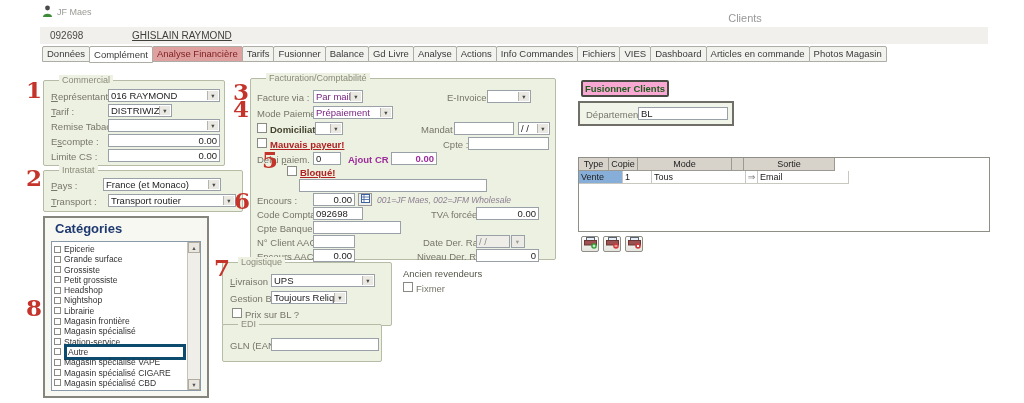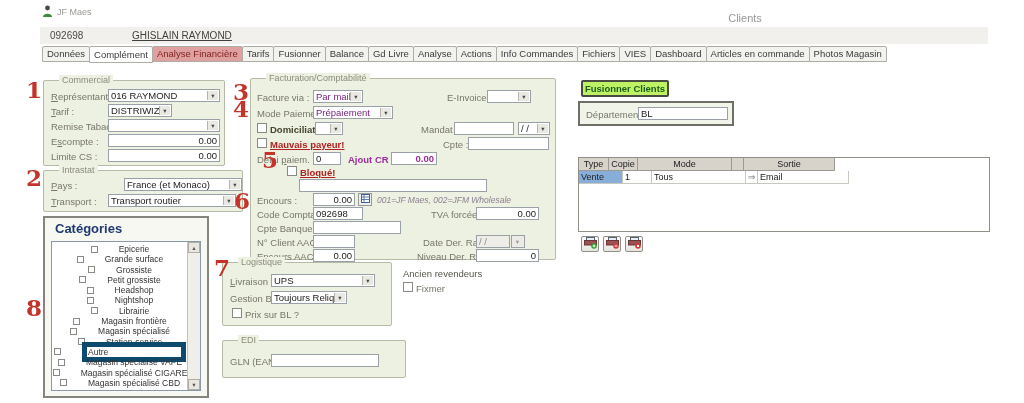--- a/index.html
+++ b/index.html
@@ -50,33 +50,33 @@
   .semib { color:#44442f; font-weight:600; }
 
   
   .cat-box { position:absolute; left:43px; top:216px; width:166px; height:182px;
              background:#f7f8f2; border:2px solid #85857d; }
   .cat-title { position:absolute; left:10px; top:3px; font-size:13px; font-weight:bold; color:#1f3a70; }
   .cat-list { position:absolute; left:6px; top:23px; width:150px; height:150px; background:#fff;
               border:1px solid #8a99a8; }
   .cat-items { position:absolute; left:2px; top:2px; right:14px; bottom:2px; display:flex;
                flex-direction:column; justify-content:space-between; }
-  .catrow { display:flex; align-items:center; gap:21px; height:10px;justify-content:center; }
+  .catrow { display:flex; align-items:center; gap:3px; height:10px; }
   .cbsm { position:static; width:7px; height:7px; flex:0 0 auto; }
   .catlbl { font-size:8.5px; color:#333; white-space:nowrap; }
-  .catlbl.editing { border:5px solid #0c4a6e; background:#fff; flex:1; padding:0 1px; }
+  .catlbl.editing { border:3px solid #0c4a6e; background:#fff; flex:1; padding:0 1px; }
   .scrollbar { position:absolute; right:0; top:0; bottom:0; width:13px; background:#f0eee8;
                border-left:1px solid #c5c2b8; }
   .scr-btn { position:absolute; left:0; width:12px; height:11px; background:#e9e7e0;
              border:1px solid #b0aca0; font-size:5.5px; color:#555; display:flex;
              align-items:center; justify-content:center; }
 
   
   .fusion-btn { position:absolute; left:581px; top:80px; width:88px; height:17px;
-                border:2px solid #4a4a45; background:#bef264; border-radius:2px;
+                border:2px solid #4a4a45; background:#f9a8d4; border-radius:2px;
                 color:#1c5c1c; font-weight:bold; font-size:9.5px; display:flex;
                 align-items:center; justify-content:center; }
   .dept-box { position:absolute; left:578px; top:101px; width:156px; height:25px;
               border:2px solid #6f6f68; background:#f1f4e9; }
   .ptable { position:absolute; left:578px; top:157px; width:412px; height:75px;
             background:#fff; border:1px solid #8f8f88; }
   .thead { position:absolute; left:0; top:0; height:13px; display:flex; }
   .th { background:#d7d3cb; border-right:1px solid #9a9a92; border-bottom:1px solid #9a9a92;
         font-size:9px; color:#222; text-align:center; line-height:12px; overflow:hidden; }
   .trow { position:absolute; left:0; top:13px; height:13px; display:flex; }
@@ -169,21 +169,21 @@
     </div>
     <span class="lbl" style="left:7px;top:55px">E<u>s</u>compte :</span>
     <div class="inp num" style="left:64px;top:53px;width:112px">0.00</div>
     <span class="lbl" style="left:7px;top:70px">Limite CS :</span>
     <div class="inp num" style="left:64px;top:68px;width:112px">0.00</div>
   </div>
 
   <div class="panel" style="left:43px;top:170px;width:200px;height:42px">
     <span class="ptitle">Intrastat</span>
     <span class="lbl" style="left:7px;top:9px"><u>P</u>ays :</span>
-    <div class="inp combo" style="left:80px;top:7px;width:118px">
+    <div class="inp combo" style="left:59px;top:7px;width:118px">
       <span>France (et Monaco)</span><span class="dd">▾</span>
     </div>
     <span class="lbl" style="left:7px;top:25px"><u>T</u>ransport :</span>
     <div class="inp combo" style="left:64px;top:23px;width:128px">
       <span>Transport routier</span><span class="dd">▾</span>
     </div>
   </div>
 
   <div class="cat-box">
     <span class="cat-title">Catégories</span>
@@ -350,21 +350,21 @@
       <span>UPS</span><span class="dd">▾</span>
     </div>
     <span class="lbl" style="left:7px;top:30px">Gestion BO :</span>
     <div class="inp combo" style="left:48px;top:28px;width:76px">
       <span>Toujours Reliq</span><span class="dd">▾</span>
     </div>
     <span class="cb" style="left:9px;top:45px"></span>
     <span class="lbl" style="left:22px;top:46px">Prix sur BL ?</span>
   </div>
 
-  <div class="panel" style="left:222px;top:340px;width:184px;height:38px">
+  <div class="panel" style="left:222px;top:324px;width:160px;height:38px">
     <span class="ptitle">EDI</span>
     <span class="lbl" style="left:7px;top:15px">GLN (EAN) :</span>
     <div class="inp" style="left:48px;top:13px;width:108px"></div>
   </div>
 
   <span class="lbl" style="left:403px;top:268px;color:#55554a">Ancien revendeurs</span>
   <span class="cb" style="left:403px;top:282px"></span>
   <span class="lbl" style="left:416px;top:283px">Fixmer</span>
 
   <div class="fusion-btn">Fusionner Clients</div>

